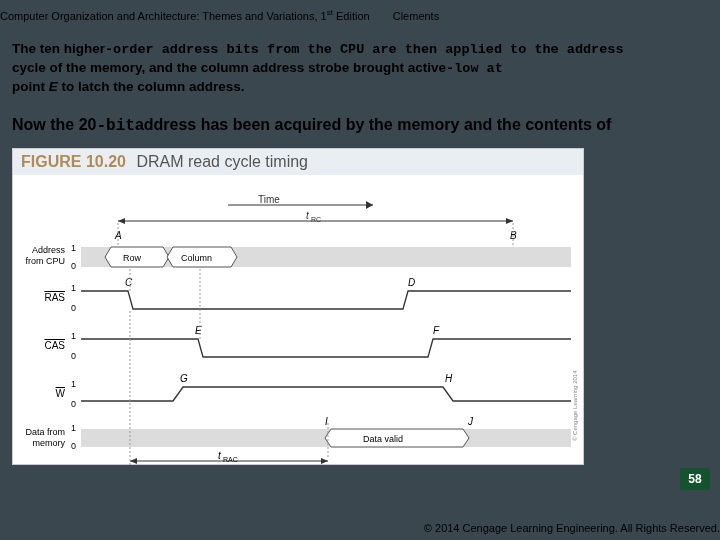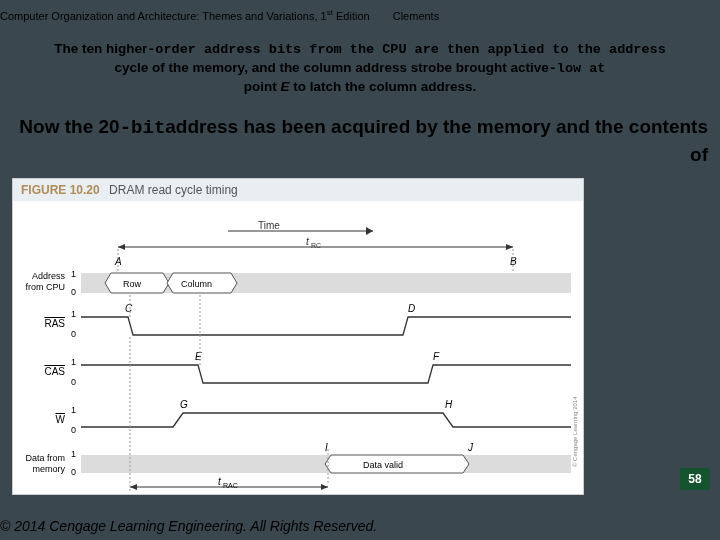--- a/index.html
+++ b/index.html
@@ -19,43 +19,41 @@
     font-size: 11px;
     color: #000;
   }
   .sup { font-size: 8px; vertical-align: super; }
   .author { margin-left: 20px; }
   .para1 {
     padding: 18px 12px 0 12px;
     font-size: 13.5px;
     line-height: 1.35;
     color: #000;
-    text-align: center;
   }
   .bold { font-weight: bold; }
   .mono { font-family: "Courier New", monospace; font-weight: bold; }
   .italic { font-style: italic; }
   .para2 {
     padding: 18px 12px 0 12px;
-    font-size: 19px;
+    font-size: 16px;
     line-height: 1.35;
-    text-align: right;
   }
   .figure {
     margin: 10px 12px 0 12px;
     background: #fff;
     width: 570px;
     height: 315px;
     position: relative;
     border: 1px solid #ccc;
   }
   .fig-head {
     background: #e9eef2;
     padding: 4px 8px;
-    font-size: 12px;
+    font-size: 16px;
   }
   .fig-num { color: #b08b57; font-weight: bold; }
   .fig-title { color: #555; margin-left: 6px; }
   .diagram {
     position: relative;
     width: 100%;
     height: 285px;
     margin-top: 16px;
   }
   .pagebadge {
@@ -69,24 +67,23 @@
     font-size: 12px;
     font-weight: bold;
     text-align: center;
     line-height: 22px;
     border-radius: 2px;
   }
   .footer {
     position: absolute;
     bottom: 6px;
     width: 100%;
-    text-align: left;
-    font-size: 14px;
+    text-align: right;
+    font-size: 11px;
     color: #000;
-    font-style: italic;
   }
   svg text { font-family: Arial, sans-serif; }
 </style>
 </head>
 <body>
 
 <div class="header">
   <span>Computer Organization and Architecture: Themes and Variations, 1</span><span class="sup">st</span><span> Edition</span>
   <span class="author">Clements</span>
 </div>

